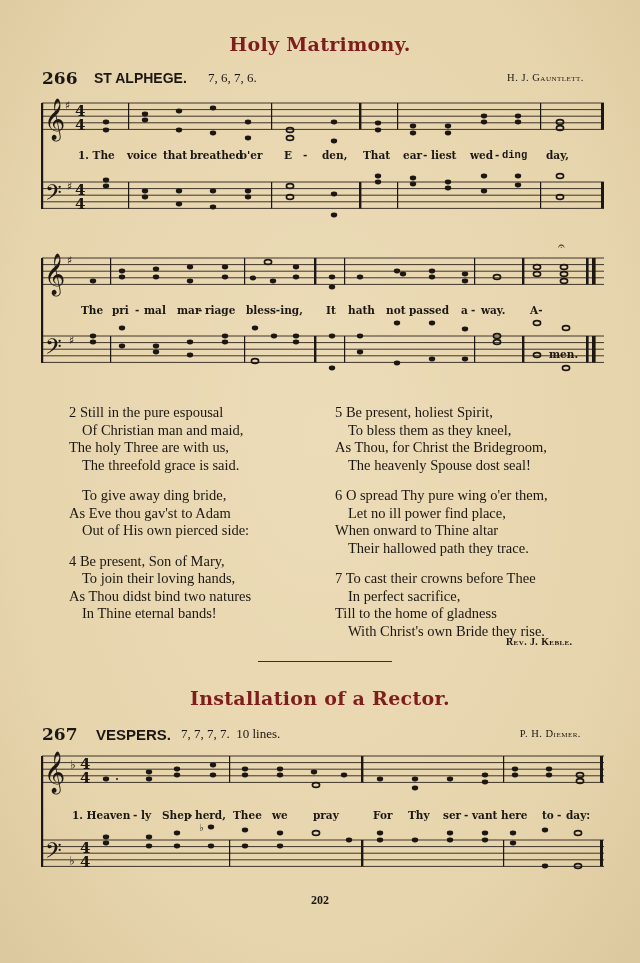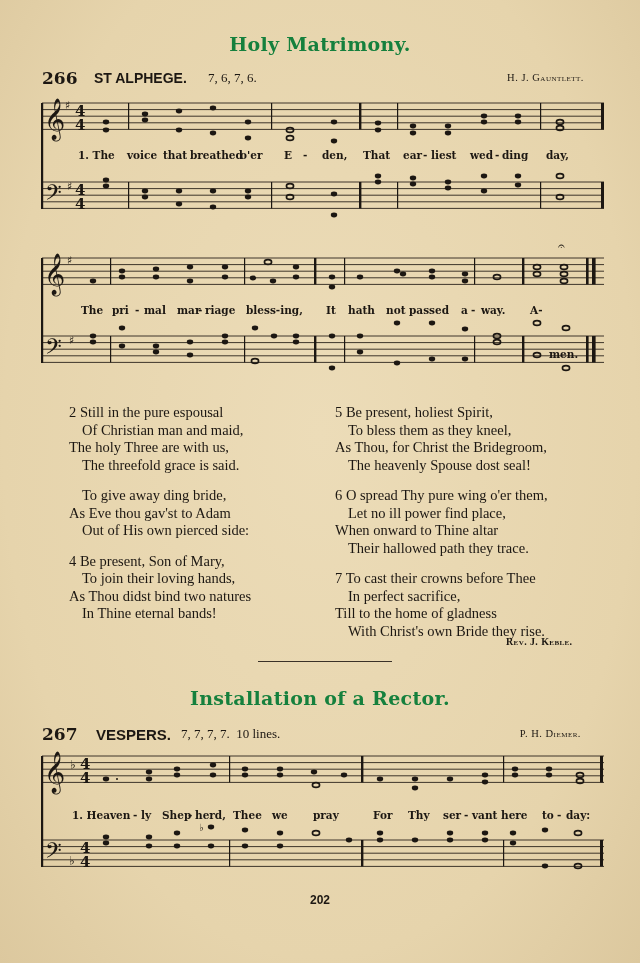--- a/index.html
+++ b/index.html
@@ -5,37 +5,37 @@
   html, body { margin:0; padding:0; }
   body {
     width:640px; height:963px; overflow:hidden; position:relative;
     background:#e9d9b4;
     background-image: radial-gradient(ellipse at 50% 45%, #ecdcb8 0%, #e6d4ac 70%, #dcc89e 100%);
     font-family:"Liberation Serif", serif; color:#1c1712;
   }
   .section-title {
     position:absolute; left:0; width:640px; text-align:center;
     font-family:"DejaVu Serif", serif; font-weight:bold; font-size:19px; letter-spacing:0.3px;
-    color:#15803d;
+    color:#7f1d1d;
   }
   .hymn-head { position:absolute; left:42px; width:545px; height:20px; }
   .hymn-num { position:absolute; left:0; top:0; font-family:"DejaVu Serif", serif; font-weight:bold; font-size:17px; }
   .tune-name { position:absolute; left:52px; top:2px; font-family:"Liberation Sans", sans-serif; font-weight:bold; font-size:14px; }
   .meter { position:absolute; top:2px; font-family:"Liberation Serif", serif; font-size:13px; }
   .composer { position:absolute; right:0; top:4px; font-family:"Liberation Serif", serif; font-size:10.5px; font-variant:small-caps; letter-spacing:0.5px; }
   .lyric-line { position:absolute; left:0; width:640px; height:16px;
     font-family:"DejaVu Serif", serif; font-weight:bold; font-size:10.5px; }
   .lyric-line span { position:absolute; white-space:nowrap; }
   .verses { position:absolute; font-family:"Liberation Serif", serif; font-size:14.5px; line-height:17.5px; }
   .stanza { margin-bottom:13px; }
   .stanza div { white-space:nowrap; }
   .ind { padding-left:13px; }
   .author { position:absolute; font-family:"Liberation Serif", serif; font-weight:bold; font-size:10px; font-variant:small-caps; letter-spacing:0.4px; }
   .divider { position:absolute; left:258px; width:134px; height:1px; background:#3a3128; }
-  .page-num { position:absolute; left:0; width:640px; text-align:center; top:893px; font-family:Liberation Sans, sans-serif; font-weight:bold; font-size:12px; }
+  .page-num { position:absolute; left:0; width:640px; text-align:center; top:893px; font-family:Liberation Serif, serif; font-weight:bold; font-size:12px; }
   svg.music { position:absolute; left:0; overflow:visible; }
 </style>
 </head>
 <body>
 
 <div class="section-title" style="top:33px;">Holy Matrimony.</div>
 
 <div class="hymn-head" style="top:68px;">
   <span class="hymn-num">266</span>
   <span class="tune-name">ST ALPHEGE.</span>
@@ -158,21 +158,21 @@
   <span style="left:240px;">o'er</span>
   <span style="left:284px;">E</span>
   <span style="left:303px;">-</span>
   <span style="left:322px;">den,</span>
   <span style="left:363px;">That</span>
   <span style="left:403px;">ear</span>
   <span style="left:423px;">-</span>
   <span style="left:431px;">liest</span>
   <span style="left:470px;">wed</span>
   <span style="left:495px;">-</span>
-  <span style="left:502px;">ding</span>
+  <span style="left:502px;font-family:Liberation Mono, monospace;">ding</span>
   <span style="left:546px;">day,</span>
 </div>
 
 <svg class="music" width="640" height="130" style="top:250px;" viewBox="0 0 640 130">
   <g stroke="#2a231b" stroke-width="0.9">
     <line x1="42" y1="8" x2="604" y2="8"></line>
       <line x1="42" y1="14.6" x2="604" y2="14.6"></line>
       <line x1="42" y1="21.2" x2="604" y2="21.2"></line>
       <line x1="42" y1="27.8" x2="604" y2="27.8"></line>
       <line x1="42" y1="34.4" x2="604" y2="34.4"></line>

